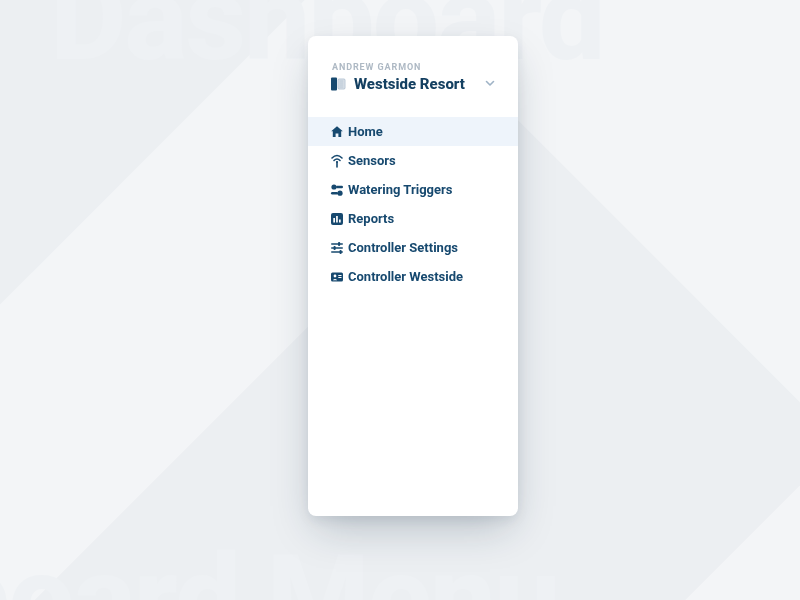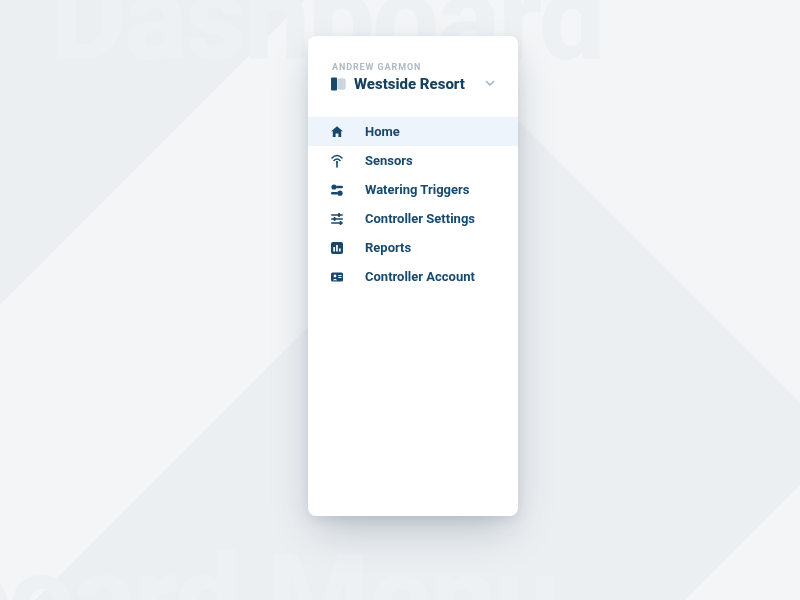--- a/index.html
+++ b/index.html
@@ -74,21 +74,21 @@
   }
   .chevron {
     margin-left: auto;
     color: #9fb3c6;
   }
 
   .nav { margin-top: 10px; }
   .nav-item {
     display: flex;
     align-items: center;
-    gap: 21px;
+    gap: 4px;
     height: 29px;
     padding: 0 22px;
     font-size: 13px;
     font-weight: 700;
     color: #17496f;
     cursor: pointer;
   }
   .nav-item.active { background: #eef4fb; }
   .nav-icon {
     width: 14px; height: 14px; flex: 0 0 14px;
@@ -161,50 +161,50 @@
           <rect x="1" y="9" width="7" height="2.4" rx="1.2"></rect>
             <circle cx="10" cy="10.2" r="2.6"></circle>
         </svg>
       </span>
       <span>Watering Triggers</span>
     </div>
 
     <div class="nav-item">
       <span class="nav-icon">
         <svg viewBox="0 0 14 14" fill="currentColor">
+          <rect x="1" y="1" width="12" height="12" rx="2"></rect>
+          <rect x="3.3" y="6" width="1.7" height="4.5" fill="#fff"></rect>
+          <rect x="6.1" y="4" width="1.7" height="6.5" fill="#fff"></rect>
+          <rect x="9" y="7.5" width="1.7" height="3" fill="#fff"></rect>
+        </svg>
+      </span>
+      <span>Reports</span>
+    </div>
+
+    <div class="nav-item">
+      <span class="nav-icon">
+        <svg viewBox="0 0 14 14" fill="currentColor">
           <rect x="1" y="2.2" width="12" height="1.6" rx="0.8"></rect>
             <rect x="8" y="1" width="2.2" height="4" rx="1"></rect>
           <rect x="1" y="6.2" width="12" height="1.6" rx="0.8"></rect>
             <rect x="3.5" y="5" width="2.2" height="4" rx="1"></rect>
           <rect x="1" y="10.2" width="12" height="1.6" rx="0.8"></rect>
             <rect x="9.5" y="9" width="2.2" height="4" rx="1"></rect>
         </svg>
       </span>
       <span>Controller Settings</span>
     </div>
 
     <div class="nav-item">
       <span class="nav-icon">
         <svg viewBox="0 0 14 14" fill="currentColor">
-          <rect x="1" y="1" width="12" height="12" rx="2"></rect>
-          <rect x="3.3" y="6" width="1.7" height="4.5" fill="#fff"></rect>
-          <rect x="6.1" y="4" width="1.7" height="6.5" fill="#fff"></rect>
-          <rect x="9" y="7.5" width="1.7" height="3" fill="#fff"></rect>
-        </svg>
-      </span>
-      <span>Reports</span>
-    </div>
-
-    <div class="nav-item">
-      <span class="nav-icon">
-        <svg viewBox="0 0 14 14" fill="currentColor">
           <rect x="1" y="2.5" width="12" height="9" rx="1.5"></rect>
           <circle cx="5" cy="6" r="1.4" fill="#fff"></circle>
           <path d="M2.8 10.2 Q5 7.6 7.2 10.2 Z" fill="#fff"></path>
           <rect x="8.3" y="5" width="3.2" height="1" fill="#fff"></rect>
           <rect x="8.3" y="7" width="3.2" height="1" fill="#fff"></rect>
         </svg>
       </span>
-      <span>Controller Account</span>
+      <span>Controller Westside</span>
     </div>
 
   </nav>
 </aside>
 
 </body></html>

